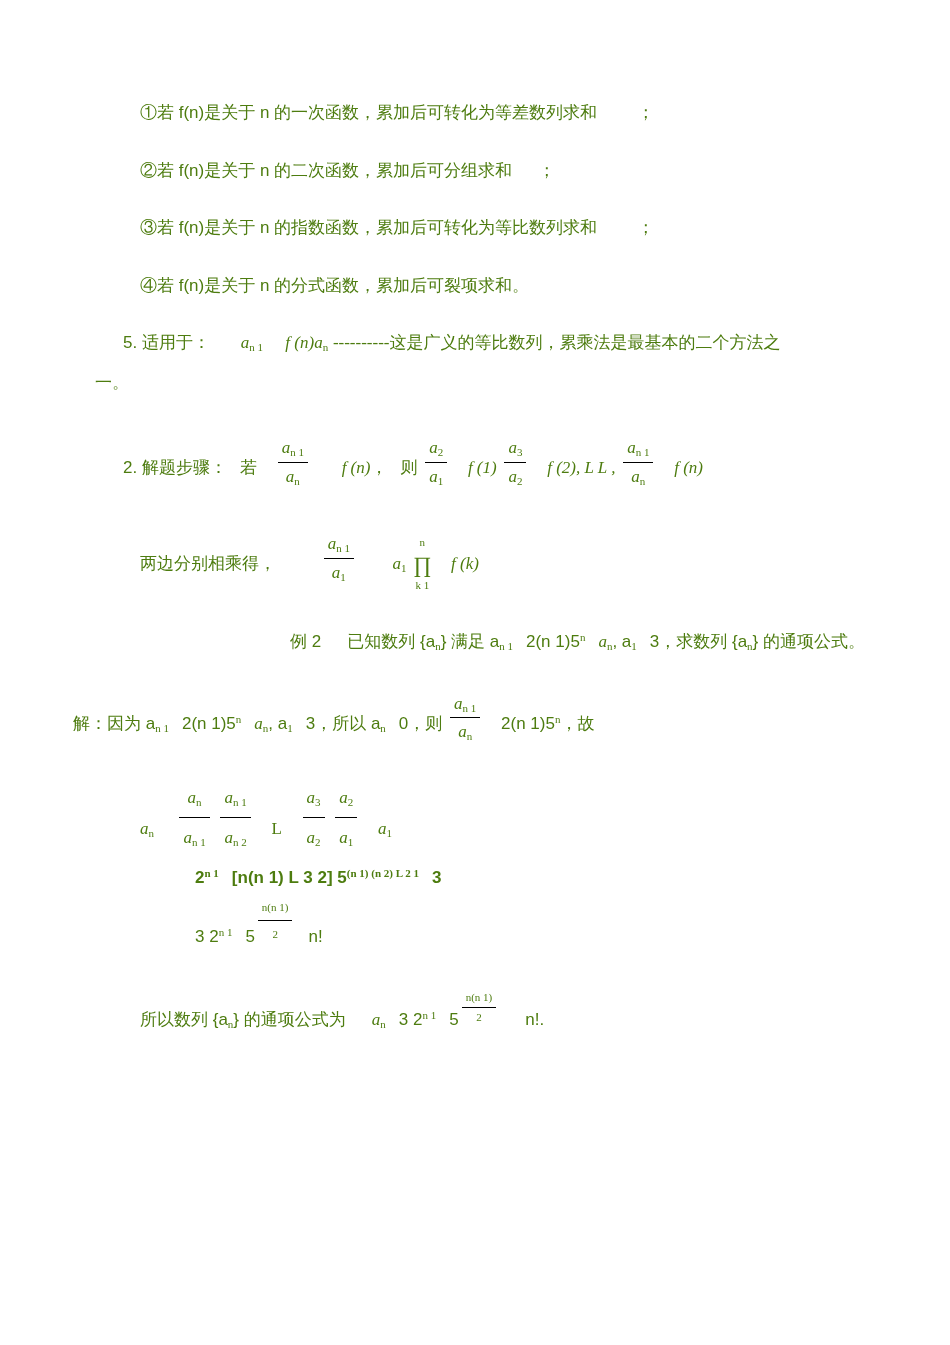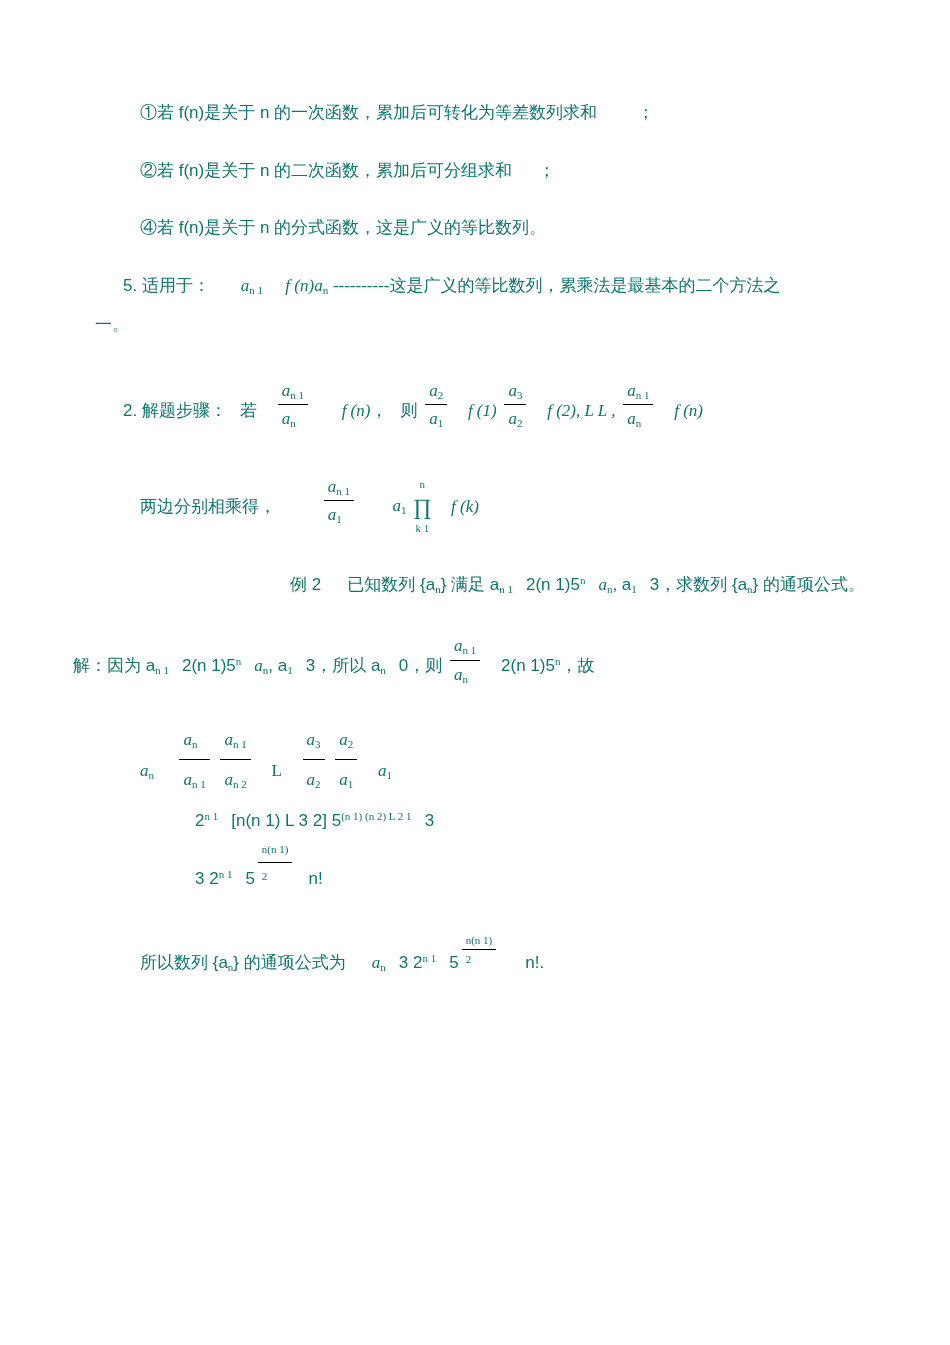--- a/index.html
+++ b/index.html
@@ -6,21 +6,21 @@
     margin: 0;
     padding: 0;
     background: #ffffff;
   }
   .page {
     position: relative;
     width: 950px;
     height: 1345px;
     background: #ffffff;
     font-family: "Liberation Sans", sans-serif;
-    color: #0f766e;
+    color: #4d7c0f;
     overflow: hidden;
   }
   .content {
     position: absolute;
     left: 95px;
     top: 100px;
     width: 770px;
   }
   .line {
     font-size: 17px;
@@ -56,21 +56,21 @@
   }
   sup.p {
     font-size: 11px;
     font-family: "Liberation Serif", serif;
     font-style: normal;
     vertical-align: 6px;
   }
   .frac {
     display: inline-block;
     vertical-align: -9px;
-    text-align: left;
+    text-align: center;
     font-family: "Liberation Serif", serif;
     margin: 0 3px;
   }
   .frac .num {
     display: block;
     padding: 0 4px 1px 4px;
     border-bottom: 1px solid #000;
     font-size: 15px;
   }
   .frac .den {
@@ -116,23 +116,26 @@
   <div class="content">
 
     <p class="line indent">
       <span>①</span><span>若 f(n)是关于 n 的一次函数，累加后可转化为等差数列求和</span><span class="sp-lg"></span><span>；</span>
     </p>
 
     <p class="line indent">
       <span>②</span><span>若 f(n)是关于 n 的二次函数，累加后可分组求和</span><span class="sp"></span><span>；</span>
     </p>
 
-
-    <p class="line indent">
-      <span>④</span><span>若 f(n)是关于 n 的分式函数，这是广义的等比数列。</span>
+    <p class="line indent">
+      <span>③</span><span>若 f(n)是关于 n 的指数函数，累加后可转化为等比数列求和</span><span class="sp-lg"></span><span>；</span>
+    </p>
+
+    <p class="line indent">
+      <span>④</span><span>若 f(n)是关于 n 的分式函数，累加后可裂项求和。</span>
     </p>
 
 
     <p class="line indent2 tight">
       <span>5. 适用于：</span><span class="sp"></span>
       <span class="m"><span>a</span><sub class="s">n 1</sub></span>
       <span class="sp-sm"></span>
       <span class="m"><span>f (n)a</span><sub class="s">n</sub></span>
       <span class="mu">----------</span><span>这是广义的等比数列，累乘法是最基本的二个方法之</span>
     </p>
@@ -209,21 +212,21 @@
           <span class="den"><span class="m">a</span><sub class="s">2</sub></span>
         </span>
         <span class="frac">
           <span class="num"><span class="m">a</span><sub class="s">2</sub></span>
           <span class="den"><span class="m">a</span><sub class="s">1</sub></span>
         </span>
         <span class="sp-sm"></span><span class="m">a</span><sub class="s">1</sub>
       </div>
 
 
-      <div class="blockmath" style="padding-left:55px; line-height:1.9;">
+      <div class="blockmath" style="padding-left:55px; line-height:1.9;font-weight:bold;">
         <span>2</span><sup class="p">n 1</sup><span class="sp-sm"></span><span>[n(n 1) L 3 2] 5</span><sup class="p">(n 1) (n 2) L 2 1</sup><span class="sp-sm"></span><span>3</span>
       </div>
 
       <div class="blockmath" style="padding-left:55px; line-height:2.2;">
         <span>3  2</span><sup class="p">n 1</sup><span class="sp-sm"></span><span>5</span><span class="frac small" style="vertical-align:4px;"><span class="num">n(n 1)</span><span class="den">2</span></span><span class="sp-sm"></span><span>n!</span>
       </div>
     </div>
 
     <p class="line indent">
       <span>所以数列 {a</span><sub class="s">n</sub><span>} 的通项公式为</span><span class="sp"></span><span class="m">a</span><sub class="s">n</sub><span class="sp-sm"></span><span>3  2</span><sup class="p">n 1</sup><span class="sp-sm"></span><span>5</span><span class="frac small" style="vertical-align:4px;"><span class="num">n(n 1)</span><span class="den">2</span></span><span class="sp"></span><span>n!.</span>

